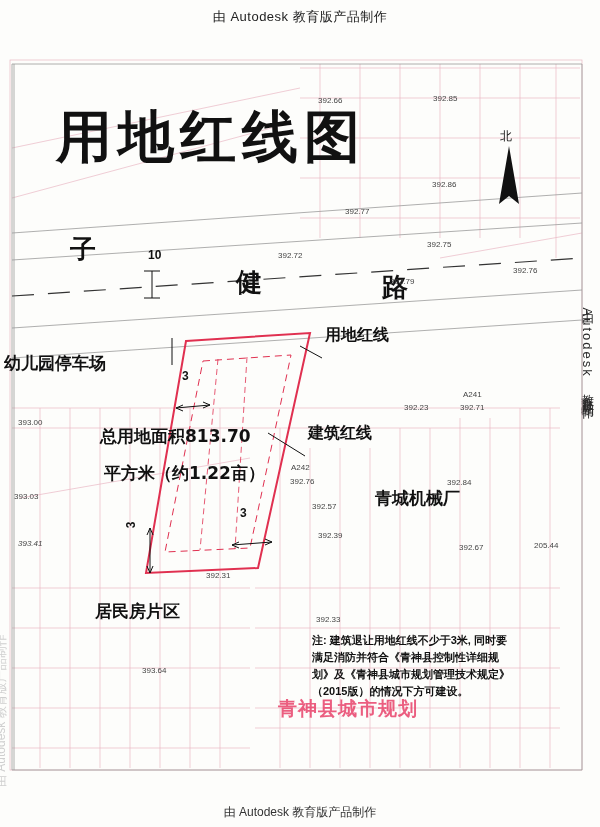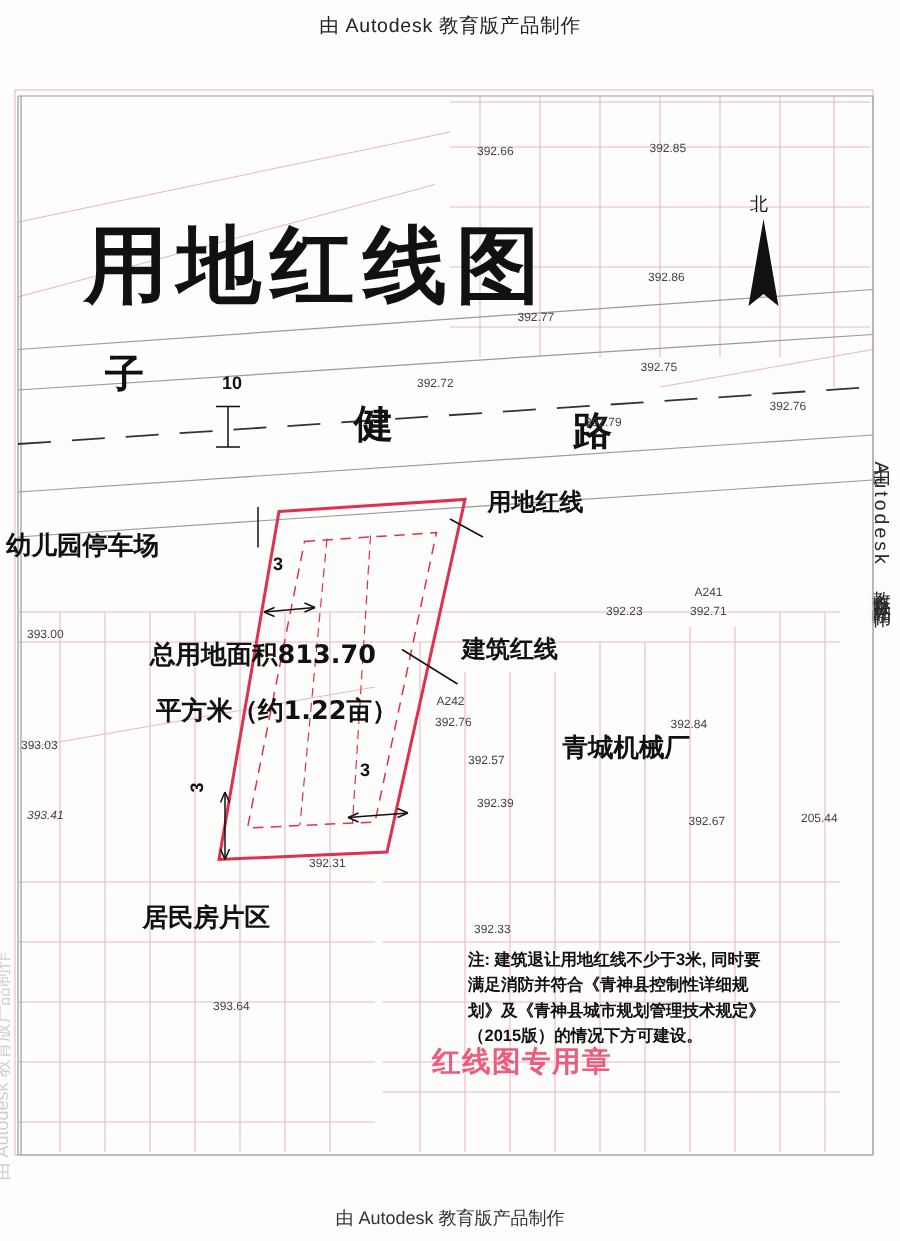--- a/index.html
+++ b/index.html
@@ -32,21 +32,21 @@
   }
   
   #canvas{
     position:absolute;left:0;top:28px;width:600px;height:790px;
   }
   svg{display:block;}
   
   .lbl{position:absolute;color:#111;white-space:nowrap;}
   .title{
     left:56px;top:100px;font-size:56px;font-weight:bold;
-    letter-spacing:6px;font-family:"DejaVu Sans",sans-serif;margin-top:40px;
+    letter-spacing:6px;font-family:"DejaVu Sans",sans-serif;
   }
   .t-zi   {left:70px; top:232px; font-size:26px;font-weight:bold;letter-spacing:2px;}
   .t-jian {left:236px;top:265px; font-size:26px;font-weight:bold;letter-spacing:2px;}
   .t-lu   {left:382px;top:270px; font-size:26px;font-weight:bold;letter-spacing:2px;}
   .t-hx   {left:325px;top:325px; font-size:16px;font-weight:bold;}
   .t-jzhx {left:308px;top:423px; font-size:16px;font-weight:bold;}
   .t-area1{left:100px;top:425px; font-size:17px;font-weight:bold;font-family:"DejaVu Sans",sans-serif;}
   .t-area2{left:104px;top:462px; font-size:17px;font-weight:bold;font-family:"DejaVu Sans",sans-serif;}
   .t-kid  {left:4px;  top:352px; font-size:17px;font-weight:bold;}
   .t-fac  {left:375px;top:487px; font-size:17px;font-weight:bold;}
@@ -161,21 +161,21 @@
 <div class="lbl t-res">居民房片区</div>
 
 <div class="lbl t-note">注: 建筑退让用地红线不少于3米, 同时要满足消防并符合《青神县控制性详细规划》及《青神县城市规划管理技术规定》（2015版）的情况下方可建设。</div>
 
 <div class="dim d10">10</div>
 <div class="dim d3a">3</div>
 <div class="dim d3b">3</div>
 <div class="dim d3c">3</div>
 
 <div class="stamp">
-  <div>红线图专用章</div>
+  <div>青神县城市规划</div>
 </div>
 
 <div id="coords">
     <div class="co" style="left: 318px; top: 96px;">392.66</div>
     <div class="co" style="left: 433px; top: 94px;">392.85</div>
     <div class="co" style="left: 345px; top: 207px;">392.77</div>
     <div class="co" style="left: 390px; top: 233px; margin-top: 44px;">392.79</div>
     <div class="co" style="left: 427px; top: 240px;">392.75</div>
     <div class="co" style="left: 278px; top: 251px;">392.72</div>
     <div class="co" style="left: 513px; top: 266px;">392.76</div>

